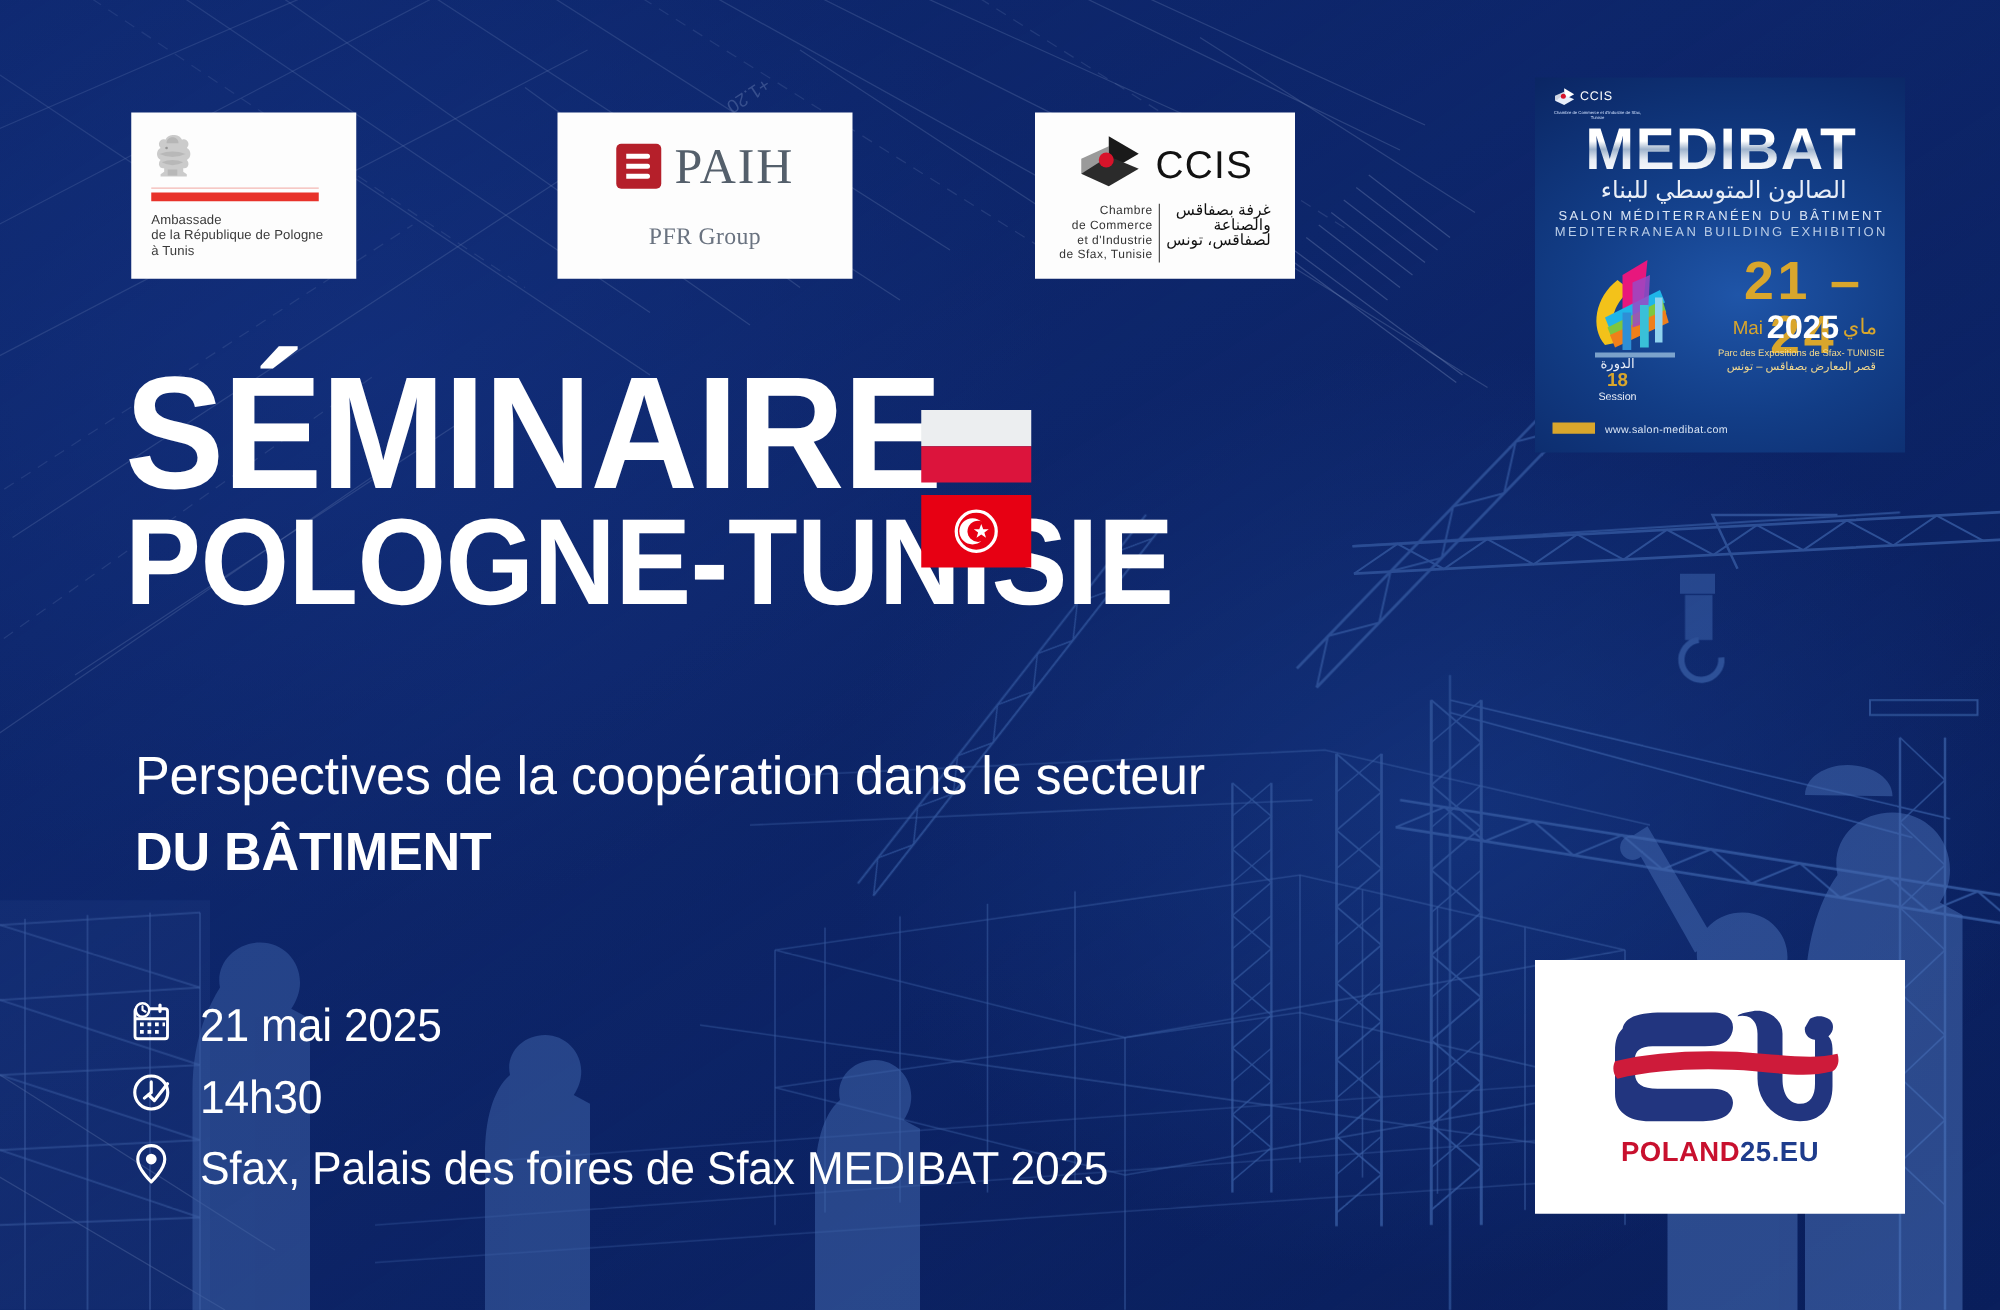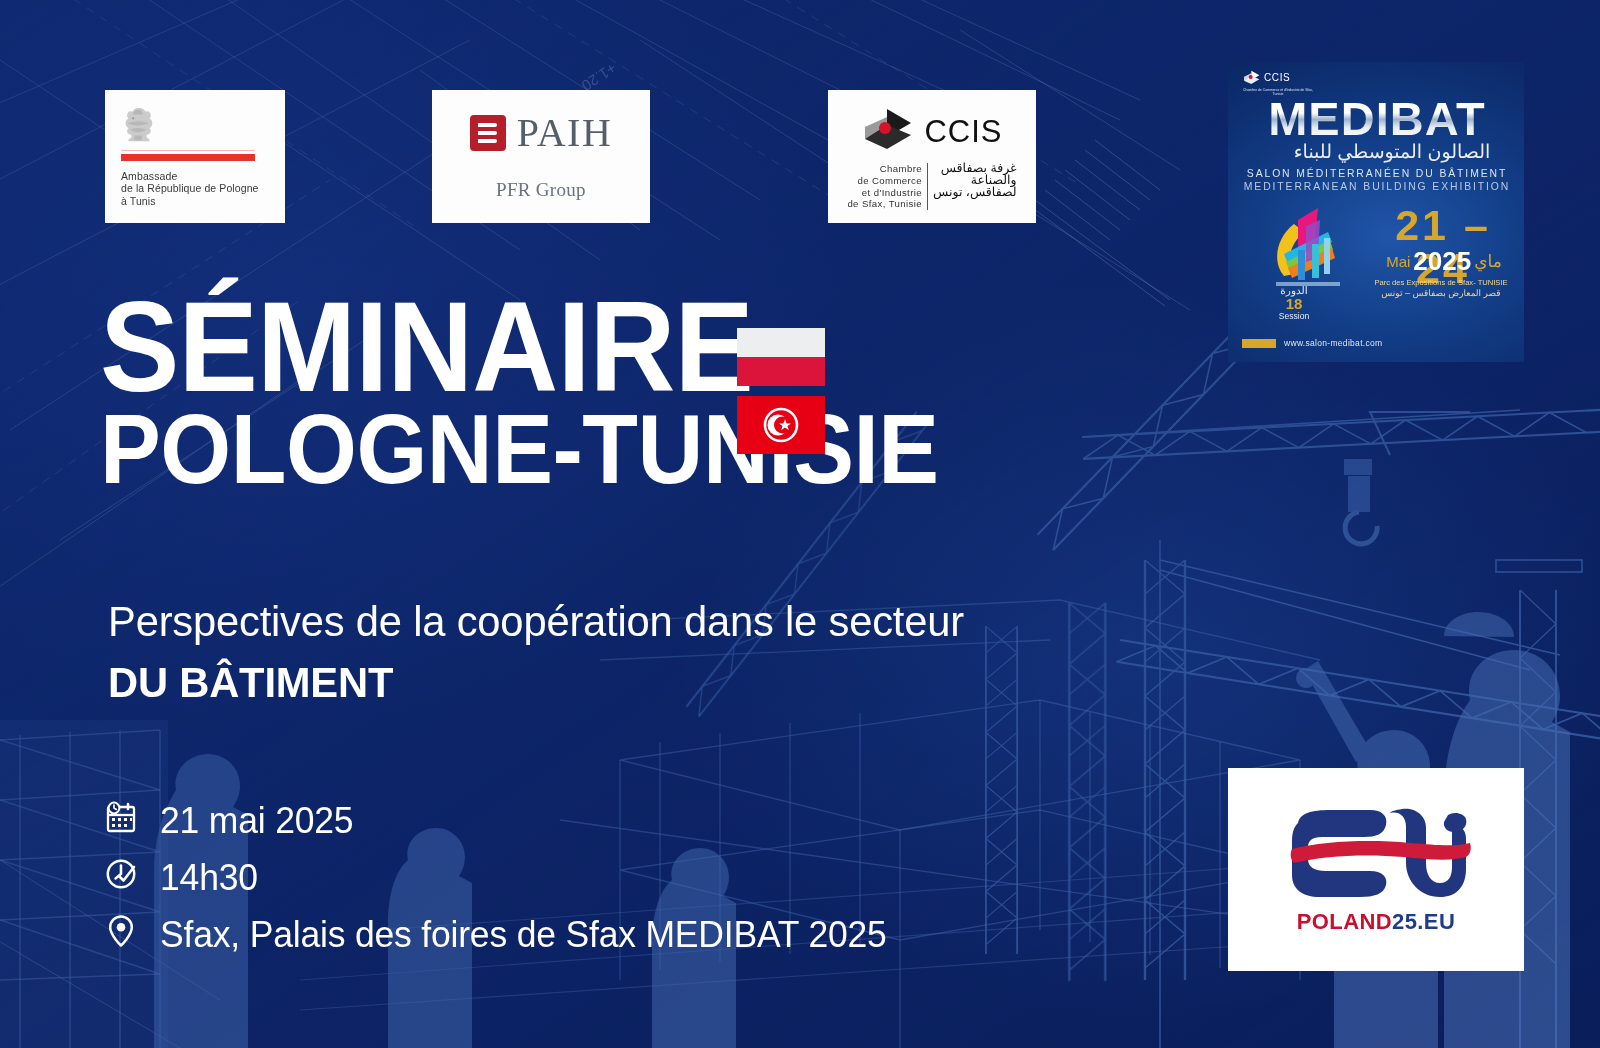--- a/index.html
+++ b/index.html
@@ -29,21 +29,21 @@
   
   #card-embassy{left:105px;top:90px;width:180px;height:133px;}
   .emb-inner{width:100%;height:100%;padding:16px 16px;box-sizing:border-box;
     display:flex;flex-direction:column;justify-content:center;}
   .emb-eagle{width:34px;height:40px;margin-bottom:6px;}
   .emb-rule-thin{width:134px;height:1px;background:#f3b8b4;margin-bottom:3px;}
   .emb-rule{width:134px;height:7px;background:#e8322a;margin-bottom:9px;}
   .emb-txt{font-size:10.5px;line-height:12.4px;color:#3a3a3a;letter-spacing:.1px;}
 
   
-  #card-paih{left:432px;top:90px;width:218px;height:133px;}
+  #card-paih{left:446px;top:90px;width:236px;height:133px;}
   .paih-wrap{display:flex;flex-direction:column;align-items:center;}
   .paih-row{display:flex;align-items:center;gap:11px;}
   .paih-mark{width:36px;height:36px;background:#b51f2a;border-radius:4px;position:relative;}
   .paih-mark i{position:absolute;left:8px;display:block;height:4px;background:#fff;}
   .paih-mark i:nth-child(1){top:8px;width:19px;border-radius:0 3px 3px 0;}
   .paih-mark i:nth-child(2){top:16px;width:19px;border-radius:0 3px 3px 0;}
   .paih-mark i:nth-child(3){top:24px;width:19px;border-radius:0 3px 3px 0;}
   .paih-name{font-family:"Liberation Serif", serif;font-size:40px;color:#545f6b;letter-spacing:1.5px;line-height:1;}
   .paih-sub{font-family:"Liberation Serif", serif;font-size:19px;color:#6a7380;margin-top:26px;letter-spacing:.3px;}
 
@@ -61,40 +61,40 @@
   #medibat{position:absolute;left:1228px;top:62px;width:296px;height:300px;overflow:hidden;
     background:radial-gradient(ellipse 300px 220px at 55% 58%, #1f55a8 0%, #123d86 45%, #0a2461 100%);}
   .md-ccis{position:absolute;left:14px;top:8px;width:72px;}
   .md-ccis-row{display:flex;align-items:center;gap:2px;}
   .md-ccis-name{font-size:10px;color:#fff;letter-spacing:.6px;line-height:1;}
   .md-ccis-sub{font-size:3.4px;color:#cfe0ff;line-height:4.1px;margin-top:2px;text-align:center;}
   .md-title{position:absolute;left:11px;top:33px;width:276px;text-align:center;
     font-size:47px;font-weight:bold;letter-spacing:1px;line-height:1;
     background:linear-gradient(180deg,#ffffff 0%,#ffffff 38%,#9fb3cc 52%,#e9eef5 70%,#ffffff 100%);
     -webkit-background-clip:text;background-clip:text;color:transparent;}
-  .md-ar{position:absolute;left:26px;top:78px;width:276px;text-align:center;
+  .md-ar{position:absolute;left:13px;top:78px;width:276px;text-align:center;
     font-size:19px;color:#e9eef7;direction:rtl;letter-spacing:.5px;}
   .md-fr{position:absolute;left:11px;top:105px;width:276px;text-align:center;
     font-size:10.4px;color:#dbe6f5;letter-spacing:1.9px;line-height:13px;}
   .md-en{position:absolute;left:11px;top:118px;width:276px;text-align:center;
     font-size:10.4px;color:#b9cce6;letter-spacing:1.9px;line-height:13px;}
   .md-dates{position:absolute;left:140px;top:142px;width:150px;text-align:center;
     font-size:43px;font-weight:bold;color:#d9a62c;letter-spacing:3px;line-height:1;}
   .md-dates2{position:absolute;left:140px;top:186px;width:152px;text-align:center;
     font-size:15px;color:#d9a62c;line-height:1;}
   .md-dates2 b{font-size:26px;color:#ffffff;font-weight:bold;vertical-align:-3px;padding:0 3px;margin-top:12px;}
   .md-dates2 .ar{font-size:17px;color:#d9a62c;}
   .md-venue{position:absolute;left:134px;top:216px;width:158px;text-align:center;
     font-size:7.6px;color:#f3d98e;line-height:10px;}
   .md-venue .ar{font-size:9px;color:#f3d98e;direction:rtl;display:block;}
   .md-session{position:absolute;left:12px;top:222px;width:108px;text-align:center;color:#f0f3f8;}
   .md-session .s-ar{font-size:10.5px;color:#e8edf6;direction:rtl;}
   .md-session .s-num{font-size:15px;color:#d9a62c;font-weight:bold;line-height:15px;}
   .md-session .s-en{font-size:8.6px;color:#e8edf6;}
-  .md-foot{position:absolute;left:14px;top:276px;display:flex;align-items:flex-end;gap:8px;}
+  .md-foot{position:absolute;left:14px;top:276px;display:flex;align-items:flex-start;gap:8px;}
   .md-foot .bar{width:34px;height:9px;background:#d9a62c;}
   .md-foot .url{font-size:8.5px;color:#dbe6f5;letter-spacing:.3px;}
   .md-burst{position:absolute;left:26px;top:136px;width:96px;height:96px;}
 
   
   #headline{position:absolute;left:100px;top:294px;}
   .h1{font-size:128px;line-height:106px;font-weight:bold;color:#ffffff;
       letter-spacing:-1px;font-stretch:condensed;transform:scaleX(.93);transform-origin:left top;
       white-space:nowrap;}
   .h2{font-size:98px;line-height:90px;font-weight:bold;color:#ffffff;

